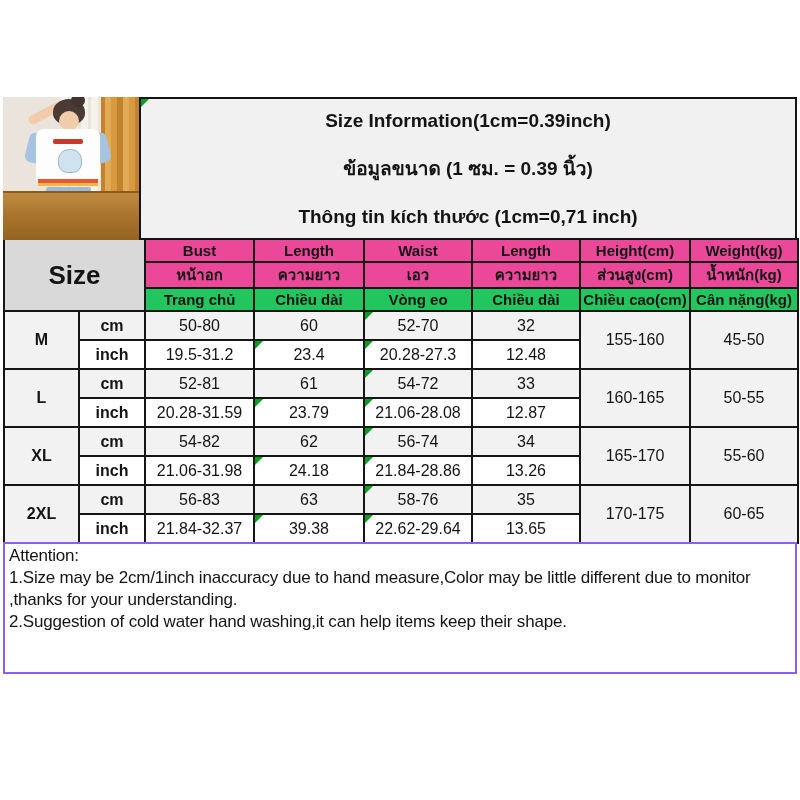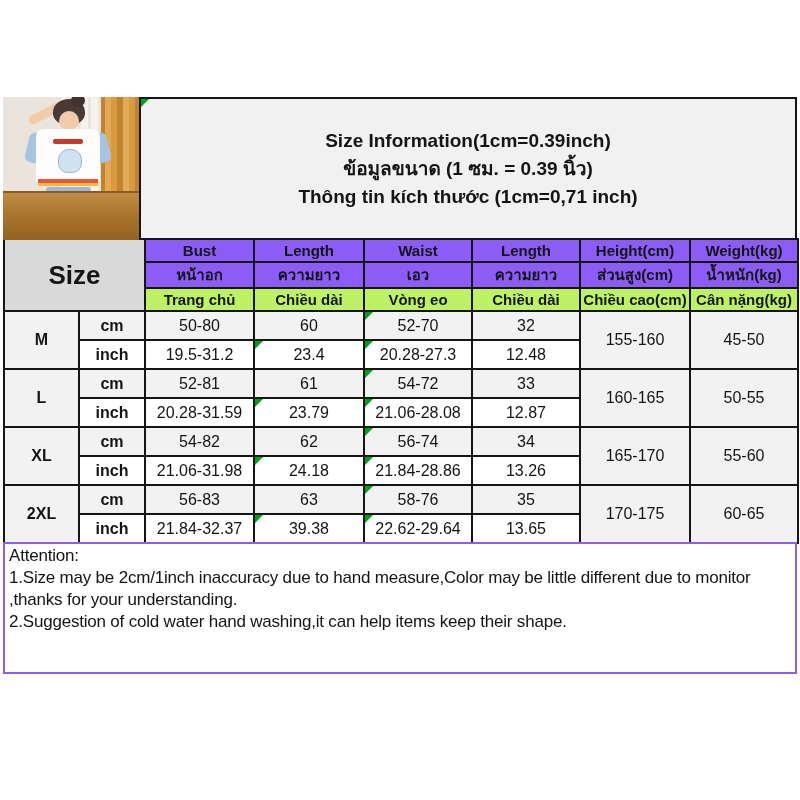--- a/index.html
+++ b/index.html
@@ -26,29 +26,29 @@
   .ph-print{left:55px;top:52px;width:22px;height:22px;background:#cfe2f0;border:1px solid #9db6c9;border-radius:45% 45% 40% 40%;}
   .ph-stripe1{left:35px;top:82px;width:60px;height:4px;background:#e85838;}
   .ph-stripe2{left:35px;top:86px;width:60px;height:3px;background:#f0b840;}
   .ph-shorts{left:43px;top:90px;width:45px;height:21px;background:#9db9d6;border-radius:3px;}
   .ph-leg1{left:50px;top:111px;width:10px;height:32px;background:#f2cbaa;}
   .ph-leg2{left:67px;top:111px;width:10px;height:32px;background:#f2cbaa;}
   .title-box{flex:1;border:2px solid #151515;background:#f1f1f1;position:relative;
      display:flex;flex-direction:column;justify-content:center;text-align:center;
      font-weight:bold;font-size:19px;line-height:28px;}
   
-  .gf{position:relative;}
+  .gf{position:relative;gap:20px;}
   .gf::before{content:"";position:absolute;top:0;left:0;width:0;height:0;
      border-top:8px solid #00a01e;border-right:8px solid transparent;}
   
   table.size-table{border-collapse:collapse;table-layout:fixed;width:794px;margin:-2px 3px 0 3px;}
   .size-table td{border:2px solid #151515;text-align:center;vertical-align:middle;
      padding:0;white-space:nowrap;overflow:hidden;font-size:16px;}
-  .hdr td{height:21px;font-weight:bold;font-size:15px;background:#8b5cf6;}
-  .hdr-vi td{background:#bef264;}
+  .hdr td{height:21px;font-weight:bold;font-size:15px;background:#ec4899;}
+  .hdr-vi td{background:#22c55e;}
   .size-corner{background:#d9d9d9 !important;font-size:26px !important;font-weight:bold;}
   .size-label{background:#d9d9d9;font-weight:bold;font-size:17px;}
   .unit{font-weight:bold;font-size:15px;}
   .row-cm td{height:27px;background:#f2f2f2;}
   .row-inch td{height:27px;background:#ffffff;}
   td.hw{background:#f2f2f2;}
   
   .attention{margin:-2px 3px 0 3px;border:2px solid #8b5cf6;height:126px;
      padding:1px 4px;font-size:17px;line-height:22px;background:#fff;letter-spacing:-0.2px;}
 </style>

